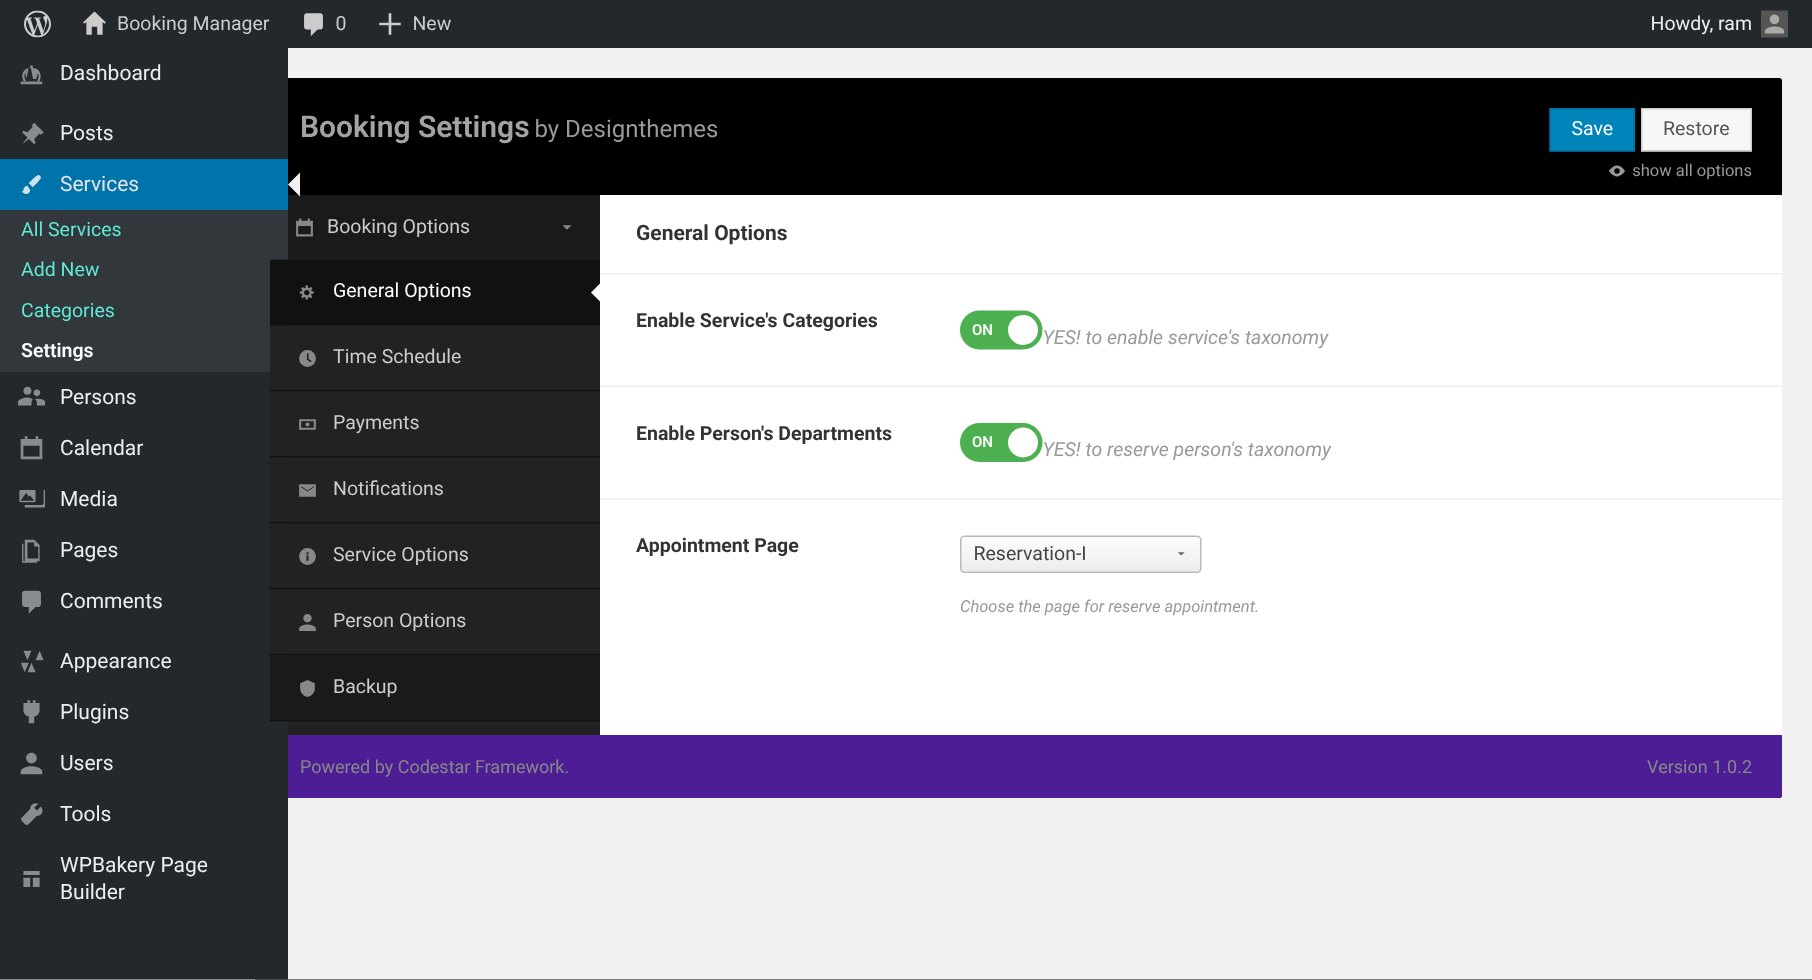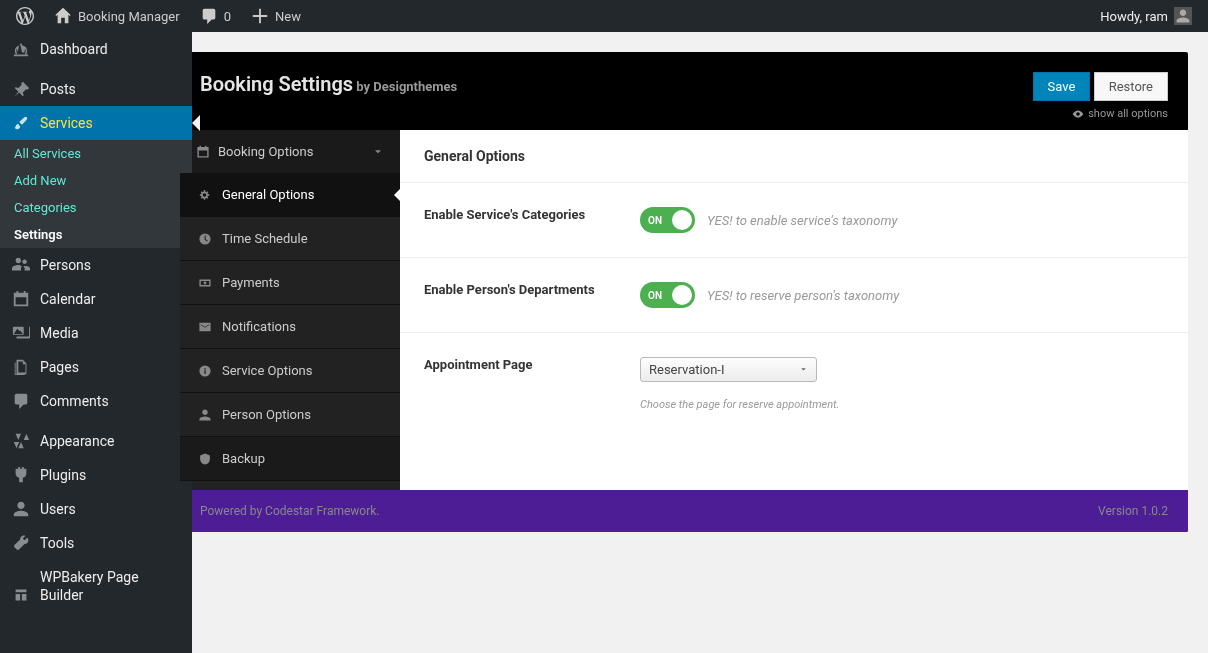--- a/index.html
+++ b/index.html
@@ -11,36 +11,36 @@
     .admin-bar-item { display: flex; align-items: center; gap: 6px; padding: 0 8px; height: 32px; color: #ccc; cursor: pointer; }
     .admin-bar-item svg { width: 18px; height: 18px; fill: currentColor; }
     .admin-bar-right { display: flex; align-items: center; gap: 6px; padding-right: 8px; }
     .avatar-box { width: 18px; height: 18px; background: #555; display: inline-flex; align-items: center; justify-content: center; }
     .avatar-box svg { width: 16px; height: 16px; fill: #aaa; }
     
     
     .sidebar { position: fixed; top: 32px; left: 0; bottom: 0; width: 192px; background: #23282d; color: #eee; font-size: 14px; }
     .menu-item { display: flex; align-items: center; gap: 10px; padding: 8px 12px; color: #eee; cursor: pointer; position: relative; }
     .menu-item svg { width: 18px; height: 18px; fill: #a0a5aa; opacity: 0.8; }
-    .menu-item.current { background: #0073aa; color: #fde047; }
+    .menu-item.current { background: #0073aa; color: #e5e5e5; }
     .menu-item.current svg { fill: #fff; }
     .menu-item.current::after { content: ''; position: absolute; right: -8px; top: 50%; margin-top: -8px; border: 8px solid transparent; border-right-color: #f1f1f1; }
     .submenu { background: #32373c; }
     .submenu-item { padding: 6px 12px 6px 14px; color: #5eead4; cursor: pointer; font-size: 13px; }
     .submenu-item.current { color: #fff; font-weight: 600; }
     .menu-group { padding-top: 6px; }
     
     
     .content { margin-left: 160px; padding: 20px 20px 0 20px; }
     .panel { background: #000; border-radius: 2px; overflow: hidden; }
     
     
     .panel-header { display: flex; align-items: flex-start; justify-content: space-between; padding: 20px 20px 10px 20px; }
-    .panel-title { color: #e5e5e5; font-size: 20px; font-weight: 600; }
-    .panel-sub { color: #999; font-size: 13px; font-weight: bold; }
+    .panel-title { color: #a3a3a3; font-size: 20px; font-weight: 600; }
+    .panel-sub { color: #999; font-size: 16px; font-weight: normal; }
     .panel-actions { text-align: right; }
     .btn { padding: 6px 14px; border-radius: 0; font-size: 13px; cursor: pointer; border: 1px solid transparent; display: inline-block; }
     .btn-primary { background: #0085ba; color: #fff; border-color: #0073aa; }
     .btn-secondary { background: #f7f7f7; color: #555; border-color: #ccc; }
     .show-all { color: #999; font-size: 11px; margin-top: 6px; cursor: pointer; display: flex; align-items: center; justify-content: flex-end; gap: 4px; }
     .show-all svg { width: 12px; height: 12px; fill: #999; }
     
     
     .panel-body { display: flex; min-height: 360px; }
     .panel-nav { width: 220px; background: #222; }
@@ -52,25 +52,25 @@
     .panel-nav-item svg { width: 14px; height: 14px; fill: #888; }
     .panel-nav-item.active { background: #111; color: #fff; }
     .panel-nav-item.active::after { content: ''; position: absolute; right: 0; top: 50%; margin-top: -6px; border: 6px solid transparent; border-right-color: #fff; }
     .panel-nav-backup { background: #1a1a1a; }
     
     .panel-main { flex: 1; background: #fff; }
     .section-title { padding: 18px 24px; font-size: 14px; font-weight: 700; color: #333; }
     .field-row { border-top: 1px solid #eee; padding: 24px; display: flex; align-items: flex-start; }
     .field-label { width: 216px; font-size: 13px; font-weight: 700; color: #333; }
     .field-control { flex: 1; }
-    .toggle-line { display: flex; align-items: center; gap: 12px; }
+    .toggle-line { display: flex; align-items: flex-end; gap: 0; }
     .toggle { width: 55px; height: 26px; background: #4caf50; border-radius: 13px; position: relative; display: inline-flex; align-items: center; padding: 0 8px; color: #fff; font-size: 10px; font-weight: 600; cursor: pointer; }
     .toggle::after { content: ''; position: absolute; width: 20px; height: 20px; background: #fff; border-radius: 50%; right: 3px; top: 3px; }
     .hint { color: #999; font-style: italic; font-size: 13px; }
-    .select-box { width: 177px; padding: 4px 8px; font-size: 13px; background: linear-gradient(#fdfdfd, #ececec); border: 1px solid #b9b9b9; border-radius: 3px; display: flex; align-items: center; justify-content: space-between; cursor: pointer; }
+    .select-box { width: 161px; padding: 4px 8px; font-size: 13px; background: linear-gradient(#fdfdfd, #ececec); border: 1px solid #b9b9b9; border-radius: 3px; display: flex; align-items: center; justify-content: space-between; cursor: pointer; }
     .select-box svg { width: 9px; height: 9px; fill: #666; }
     .desc { margin-top: 16px; color: #999; font-style: italic; font-size: 11px; }
     
     
     .panel-footer { background: #4c1d95; display: flex; justify-content: space-between; padding: 14px 20px; color: #888; font-size: 12px; }
   </style>
 </head>
 <body>
 
 <div class="admin-bar">
@@ -187,21 +187,21 @@
           <path d="M10 10c2.2 0 4-1.8 4-4s-1.8-4-4-4-4 1.8-4 4 1.8 4 4 4zm0 2c-2.7 0-8 1.3-8 4v2h16v-2c0-2.7-5.3-4-8-4z"></path>
         </svg>
       <span>Users</span>
     </div>
     <div class="menu-item">
       <svg viewBox="0 0 20 20">
           <path d="M17 4l-3 3-2-2 3-3c-2-1-4 0-5 1-1 1-1 3-1 3L3 12c-1 1-1 2 0 3l2 2c1 1 2 1 3 0l6-6s2 0 3-1c1-1 2-3 0-6z"></path>
         </svg>
       <span>Tools</span>
     </div>
-    <div class="menu-item" style="align-items:flex-end;">
+    <div class="menu-item" style="align-items:center;">
       <svg viewBox="0 0 20 20" style="flex-shrink:0;">
           <path d="M4 4h12v3H4zm0 5h5v7H4zm7 0h5v7h-5z"></path>
         </svg>
       <span style="line-height:1.3;">WPBakery Page Builder</span>
     </div>
   </div>
 </div>
 
 <div class="content">
   <div class="panel">

